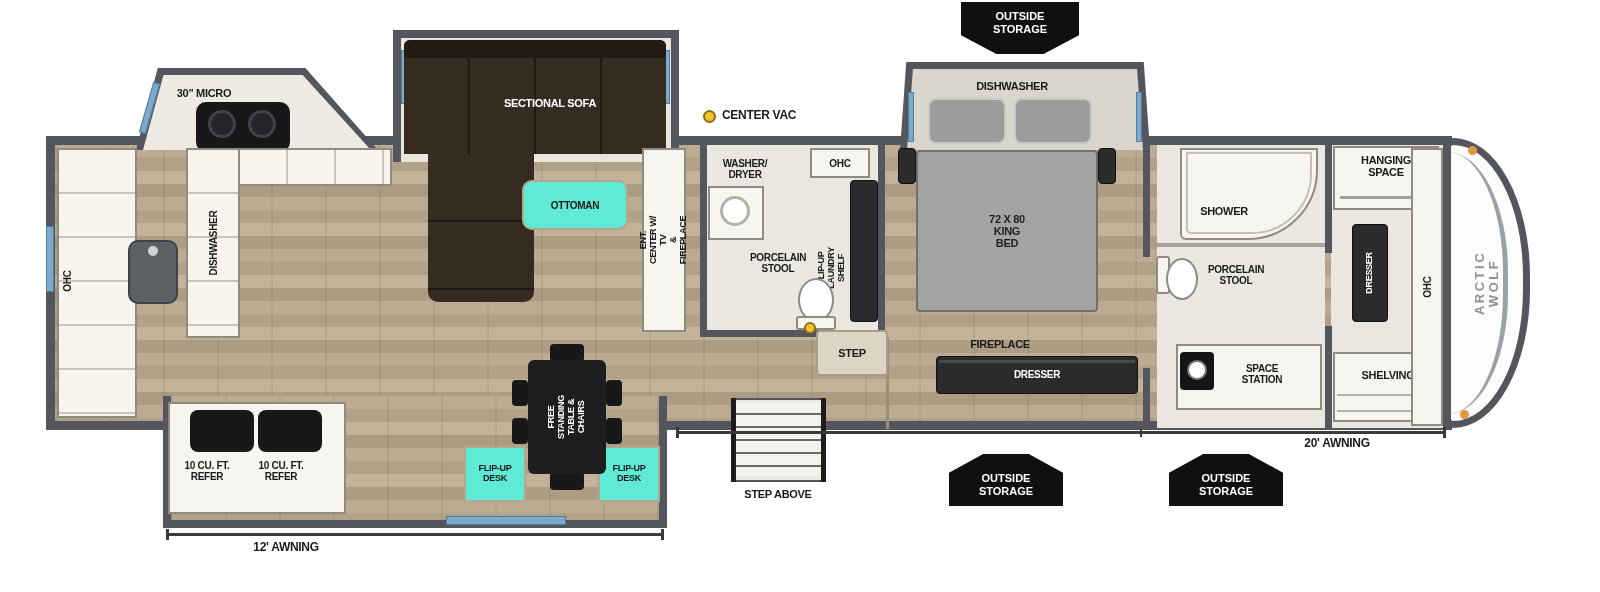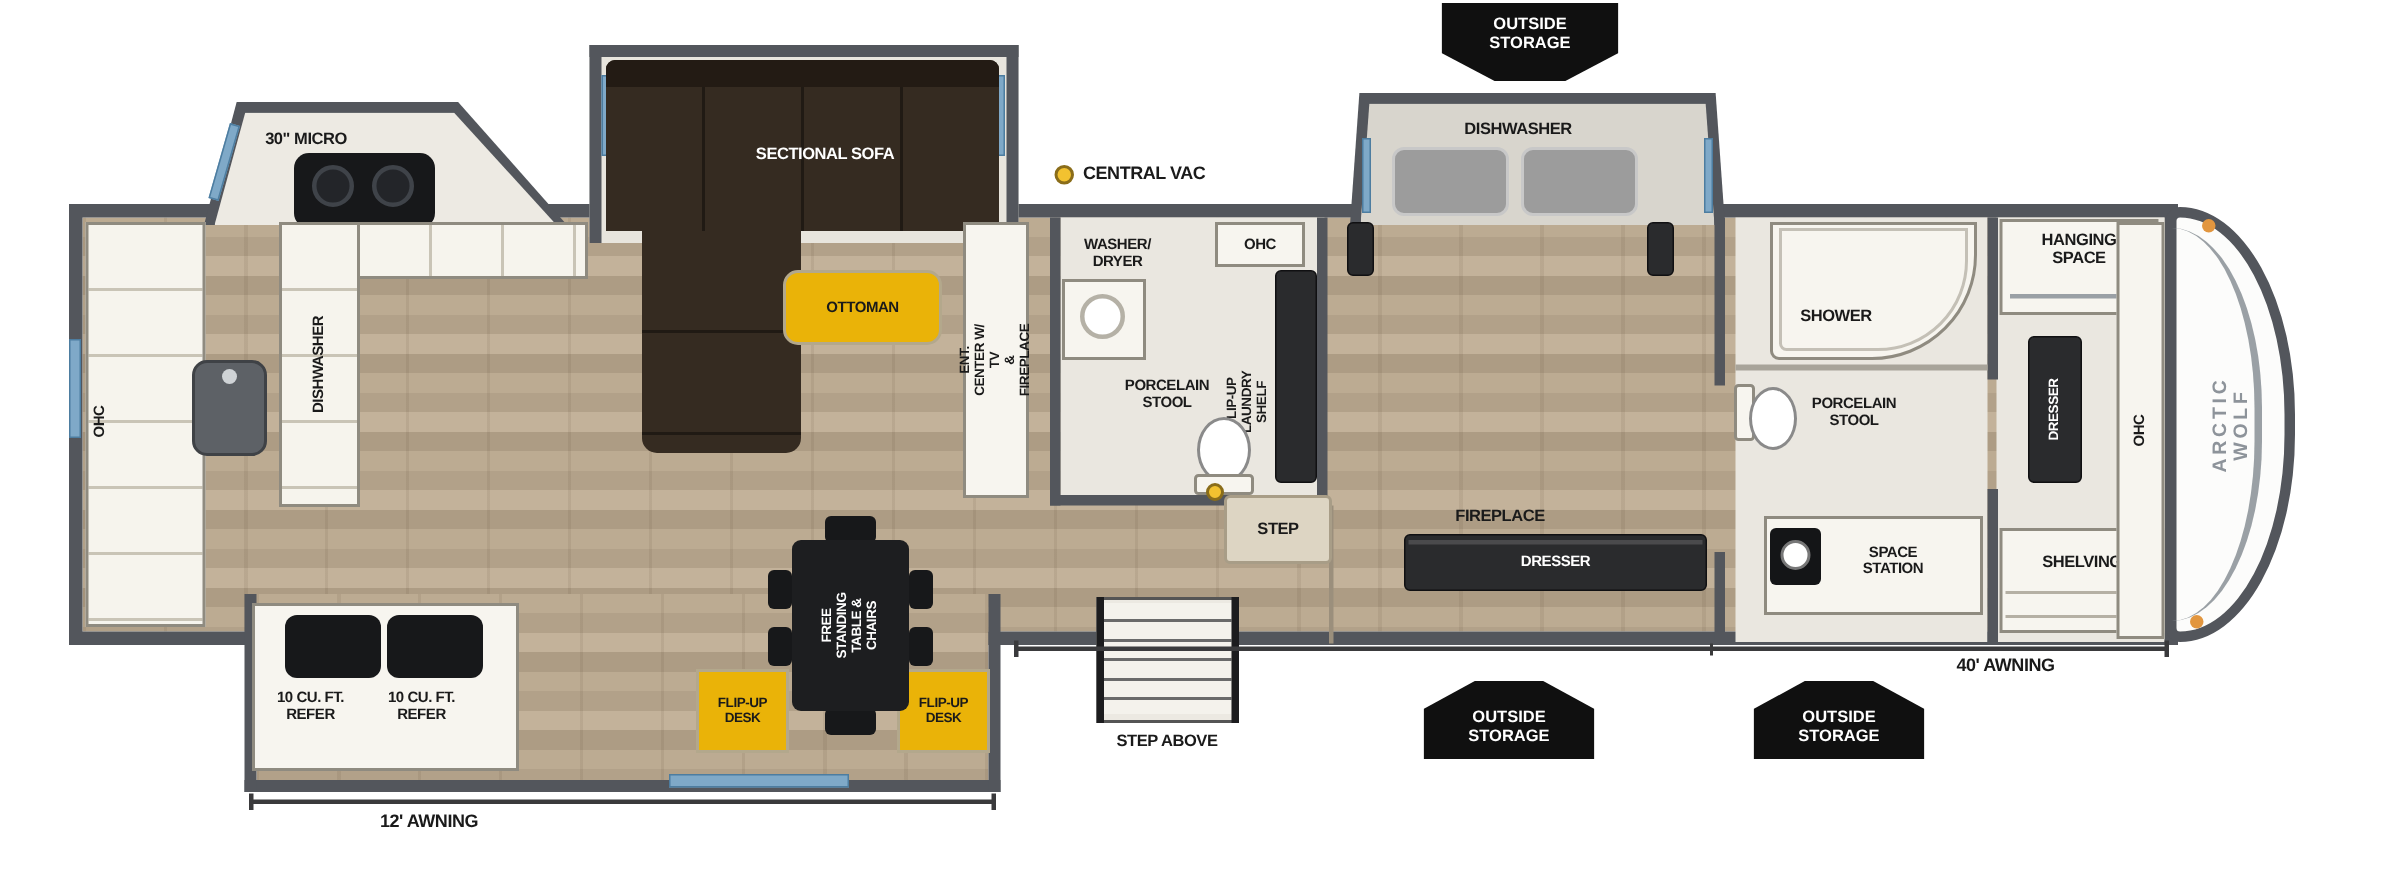--- a/index.html
+++ b/index.html
@@ -5,21 +5,21 @@
 *{margin:0;padding:0;box-sizing:border-box}
 html,body{background:#fff}
 .stage{position:relative;width:1600px;height:592px;background:#fff;overflow:hidden;font-family:"Liberation Sans",sans-serif}
 .pos{position:absolute}
 .wall{position:absolute;background:#53565c}
 .window{position:absolute;background:#7fa9c8;border:1px solid #4d7da0}
 .whitebox{position:absolute;background:#f7f5ef;border:2px solid #8f8b80}
 .cab{position:absolute;background:#f6f4ed;border:2px solid #8f8b80}
 .cab-v{background-image:repeating-linear-gradient(180deg,transparent 0 42px,#c9c4b6 42px 44px)}
 .cab-h{background-image:repeating-linear-gradient(90deg,transparent 0 46px,#c9c4b6 46px 48px)}
-.tanbox{position:absolute;background:#eab308;border:2px solid #b3a88c}
+.tanbox{position:absolute;background:#5eead4;border:2px solid #b3a88c}
 .darkbox{position:absolute;background:#2a2b2d;border:1px solid #101012;border-radius:4px}
 .blackbox{position:absolute;background:#17181a;border-radius:8px}
 .lightroom{position:absolute;background:#eae7e0}
 .floor-wood{background-image:repeating-linear-gradient(90deg,rgba(60,40,20,.08) 0 2px,transparent 2px 54px),repeating-linear-gradient(180deg,#bcab92 0 13px,#b2a189 13px 26px,#c3b29a 26px 39px,#ad9c84 39px 52px)}
 .h{position:absolute;display:flex;align-items:center;justify-content:center;text-align:center;font-weight:bold;color:#1a1a1a;white-space:pre-line;line-height:1.1;letter-spacing:-0.3px}
 .flexc{display:flex;align-items:center;justify-content:center;text-align:center;font-weight:bold;color:#1a1a1a;white-space:pre-line;line-height:1.1;letter-spacing:-0.3px}
 .v{position:absolute;left:50%;top:50%;transform:translate(-50%,-50%) rotate(-90deg);white-space:pre-line;text-align:center;font-weight:bold;color:#1a1a1a;line-height:1.1;letter-spacing:-0.3px}
 .white{color:#fff}
 .tag{position:absolute;background:#101010;color:#fff;display:flex;align-items:center;justify-content:center;text-align:center;font-weight:bold;white-space:pre-line;line-height:1.15;font-size:11px}
 .dot-y{position:absolute;background:#f2c230;border:2px solid #8a6d1a;border-radius:50%}
@@ -85,21 +85,21 @@
     <span class="v" style="font-size:10px">DISHWASHER</span>
   </div>
   <div class="cab cab-h" style="left:238px;top:148px;width:154px;height:38px"></div>
 
   <div class="whitebox" style="left:642px;top:148px;width:44px;height:184px">
     <span class="v" style="font-size:9px">ENT. CENTER W/ TV
 &amp; FIREPLACE</span>
   </div>
 
   <div class="dot-y" style="left:703px;top:110px;width:13px;height:13px"></div>
-  <div class="h" style="left:722px;top:106px;width:110px;height:20px;font-size:12px;justify-content:flex-start;text-align:left">CENTRAL VAC</div>
+  <div class="h" style="left:722px;top:106px;width:110px;height:20px;font-size:12px;justify-content:flex-start;text-align:left">CENTER VAC</div>
 
   <div class="h" style="left:706px;top:154px;width:78px;height:30px;font-size:10px">WASHER/
 DRYER</div>
   <div class="whitebox" style="left:708px;top:186px;width:56px;height:54px"></div>
   <div class="circle" style="left:720px;top:196px;width:30px;height:30px;background:#fff;border:3px solid #b5b1a6"></div>
   <div class="whitebox flexc" style="left:810px;top:148px;width:60px;height:30px;font-size:10px">OHC</div>
   <div class="darkbox" style="left:850px;top:180px;width:28px;height:142px"></div>
   <div class="pos" style="left:816px;top:198px;width:32px;height:140px">
     <span class="v" style="font-size:9px">FLIP-UP
 LAUNDRY SHELF</span>
@@ -116,20 +116,23 @@
     <div style="position:absolute;left:7px;top:7px;right:7px;bottom:0;background:#d8d5cd;clip-path:polygon(2.5% 0,97.5% 0,100% 100%,0 100%)"></div>
   </div>
   <div class="window" style="left:908px;top:92px;width:6px;height:50px"></div>
   <div class="window" style="left:1136px;top:92px;width:6px;height:50px"></div>
   <div class="h" style="left:958px;top:78px;width:108px;height:16px;font-size:11px">DISHWASHER</div>
   <div class="pos" style="left:928px;top:98px;width:78px;height:46px;background:#9c9c9c;border:2px solid #c8c8c8;border-radius:8px"></div>
   <div class="pos" style="left:1014px;top:98px;width:78px;height:46px;background:#9c9c9c;border:2px solid #c8c8c8;border-radius:8px"></div>
 
   <div class="darkbox" style="left:898px;top:148px;width:18px;height:36px"></div>
   <div class="darkbox" style="left:1098px;top:148px;width:18px;height:36px"></div>
+  <div class="pos flexc" style="left:916px;top:150px;width:182px;height:162px;background:#a3a3a3;border:2px solid #6f6f6f;border-radius:4px;font-size:11px;color:#1f1f1f">72 X 80
+KING
+BED</div>
   <div class="h" style="left:954px;top:336px;width:92px;height:16px;font-size:11px">FIREPLACE</div>
   <div class="darkbox" style="left:936px;top:356px;width:202px;height:38px">
     <div style="position:absolute;left:2px;top:3px;right:2px;height:3px;background:#4a4a4c"></div>
   </div>
   <div class="h white" style="left:1006px;top:366px;width:62px;height:16px;font-size:10px">DRESSER</div>
 
   <div class="whitebox" style="left:1180px;top:148px;width:138px;height:92px;border-radius:0 0 70px 6px"></div>
   <div class="pos" style="left:1186px;top:152px;width:126px;height:82px;border:2px solid #c4c0b6;border-radius:0 0 60px 5px"></div>
   <div class="h" style="left:1184px;top:202px;width:80px;height:18px;font-size:11px">SHOWER</div>
   <div class="whitebox" style="left:1156px;top:256px;width:14px;height:38px;border-radius:3px"></div>
@@ -191,19 +194,19 @@
 STORAGE</div>
   <div class="tag" style="left:949px;top:454px;width:114px;height:52px;clip-path:polygon(30% 0,70% 0,100% 36%,100% 100%,0 100%,0 36%);padding-top:10px">OUTSIDE
 STORAGE</div>
   <div class="tag" style="left:1169px;top:454px;width:114px;height:52px;clip-path:polygon(30% 0,70% 0,100% 36%,100% 100%,0 100%,0 36%);padding-top:10px">OUTSIDE
 STORAGE</div>
 
   <div class="pos" style="left:676px;top:431px;width:770px;height:3px;background:#3a3a3c"></div>
   <div class="pos" style="left:676px;top:427px;width:3px;height:11px;background:#3a3a3c"></div>
   <div class="pos" style="left:1140px;top:429px;width:2px;height:8px;background:#3a3a3c"></div>
   <div class="pos" style="left:1443px;top:427px;width:3px;height:11px;background:#3a3a3c"></div>
-  <div class="h" style="left:1290px;top:436px;width:94px;height:16px;font-size:12px">40' AWNING</div>
+  <div class="h" style="left:1290px;top:436px;width:94px;height:16px;font-size:12px">20' AWNING</div>
   <div class="pos" style="left:166px;top:533px;width:498px;height:3px;background:#3a3a3c"></div>
   <div class="pos" style="left:166px;top:529px;width:3px;height:11px;background:#3a3a3c"></div>
   <div class="pos" style="left:661px;top:529px;width:3px;height:11px;background:#3a3a3c"></div>
   <div class="h" style="left:238px;top:540px;width:96px;height:16px;font-size:12px">12' AWNING</div>
 
 </div>
 
 </body></html>

